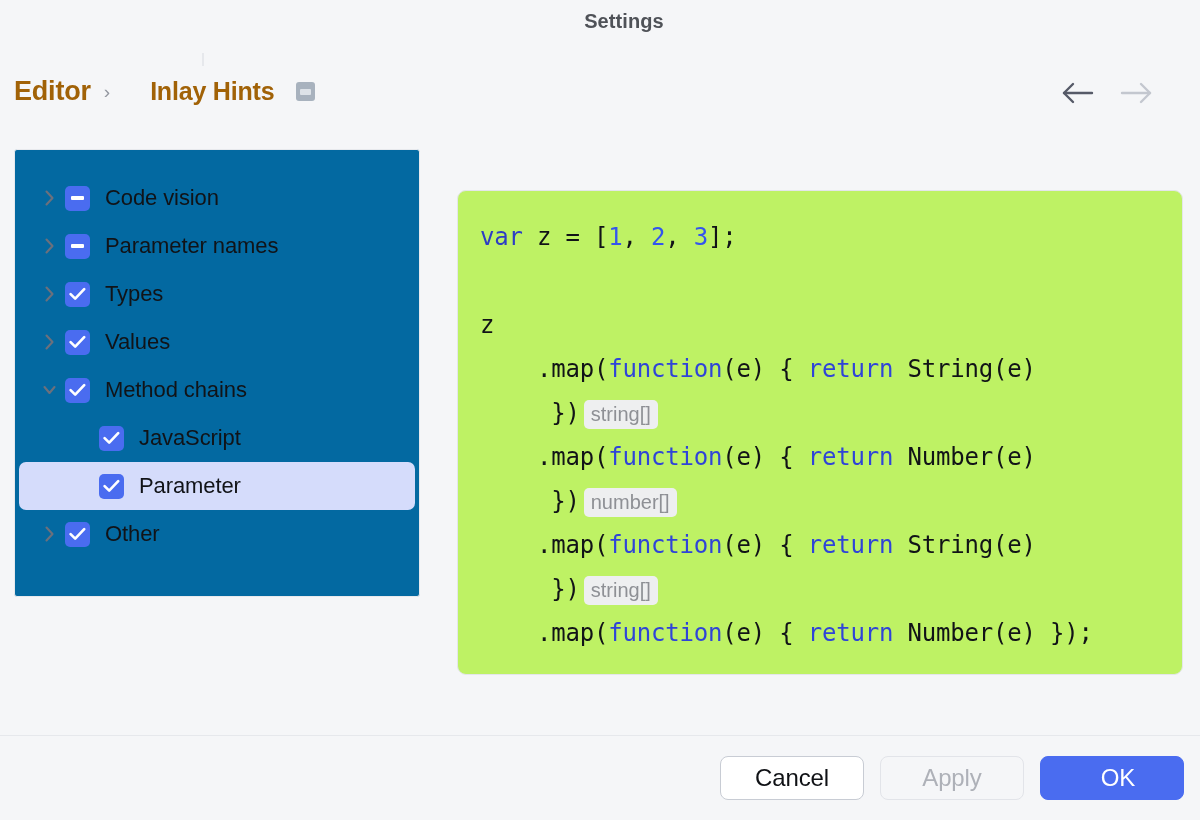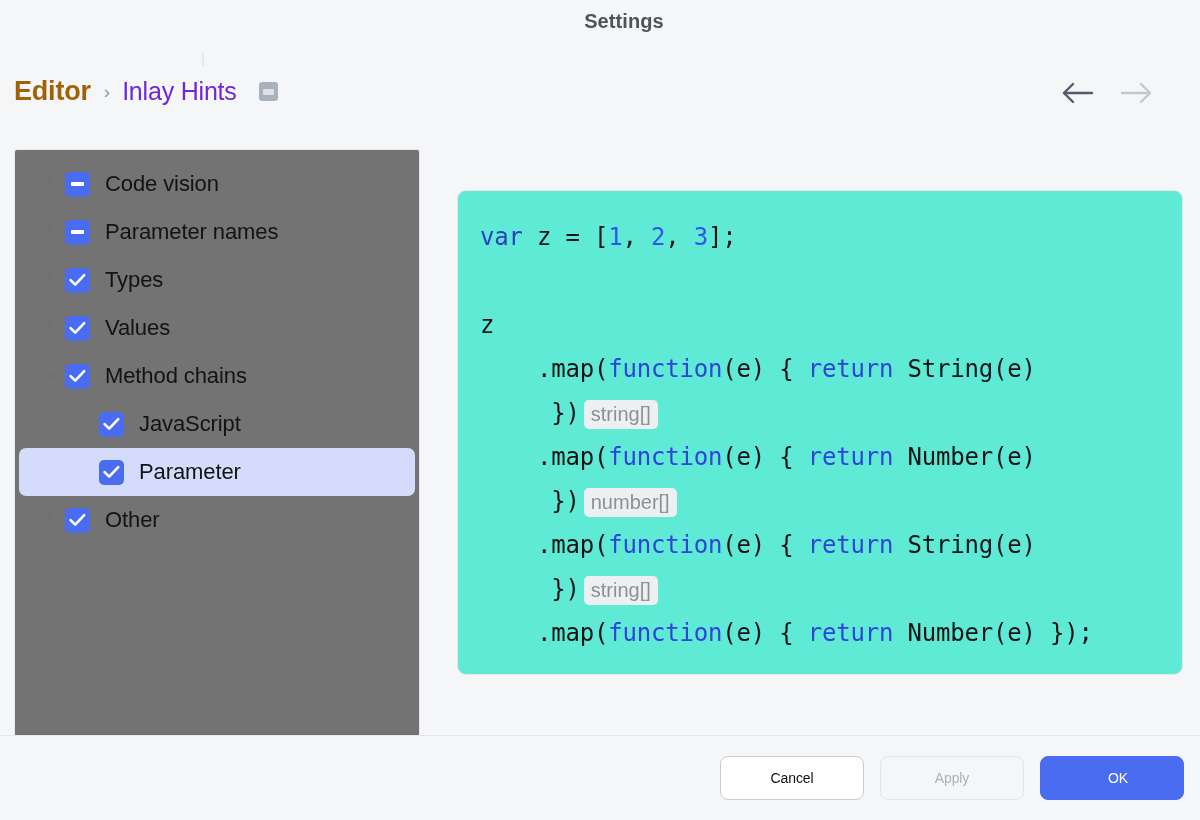--- a/index.html
+++ b/index.html
@@ -54,23 +54,24 @@
     letter-spacing: -0.2px;
   }
   .crumb-sep {
     font-size: 19px;
     color: #9397a0;
     margin: 0 12px 0 13px;
     line-height: 1;
   }
   .crumb-leaf {
     font-size: 25px;
-    font-weight: normal;
-    color: #6d28d9;
+    font-weight: bold;
+    color: #a16207;
     letter-spacing: -0.2px;
+    margin-left: 28px;
   }
   .crumb-badge-icon {
     margin-left: 22px;
     width: 19px;
     height: 19px;
     border-radius: 3px;
     background: #a8b2be;
     display: flex;
     align-items: center;
     justify-content: center;
@@ -100,26 +101,26 @@
     justify-content: center;
   }
   .nav-arrow svg { display: block; }
 
   
   .tree-panel {
     position: absolute;
     left: 14px;
     top: 149px;
     width: 406px;
-    height: 672px;
-    background: #737373;
+    height: 448px;
+    background: #0369a1;
     border: 1px solid #e7e9ed;
     border-radius: 3px;
     box-sizing: border-box;
-    padding-top: 10px;
+    padding-top: 24px;
   }
   .tree-row {
     height: 48px;
     display: flex;
     align-items: center;
     position: relative;
     box-sizing: border-box;
     margin: 0 4px;
     border-radius: 7px;
   }
@@ -170,21 +171,21 @@
     white-space: nowrap;
   }
 
   
   .code-panel {
     position: absolute;
     left: 457px;
     top: 190px;
     width: 726px;
     height: 485px;
-    background: #5eead4;
+    background: #bef264;
     border: 1px solid #e4e6ea;
     border-radius: 9px;
     box-sizing: border-box;
     overflow: hidden;
   }
   .code-inner {
     padding: 24px 0 0 22px;
     font-family: "DejaVu Sans Mono", "Liberation Mono", monospace;
     font-size: 24px;
     line-height: 44px;
@@ -229,21 +230,21 @@
     align-items: center;
     justify-content: flex-end;
     gap: 16px;
     padding-right: 16px;
     box-sizing: border-box;
   }
   .btn {
     height: 44px;
     min-width: 144px;
     border-radius: 8px;
-    font-size: 14px;
+    font-size: 24px;
     display: flex;
     align-items: center;
     justify-content: center;
     box-sizing: border-box;
     letter-spacing: -0.1px;
   }
   .btn-secondary {
     background: #ffffff;
     border: 1px solid #c8ccd4;
     color: #0f1115;

